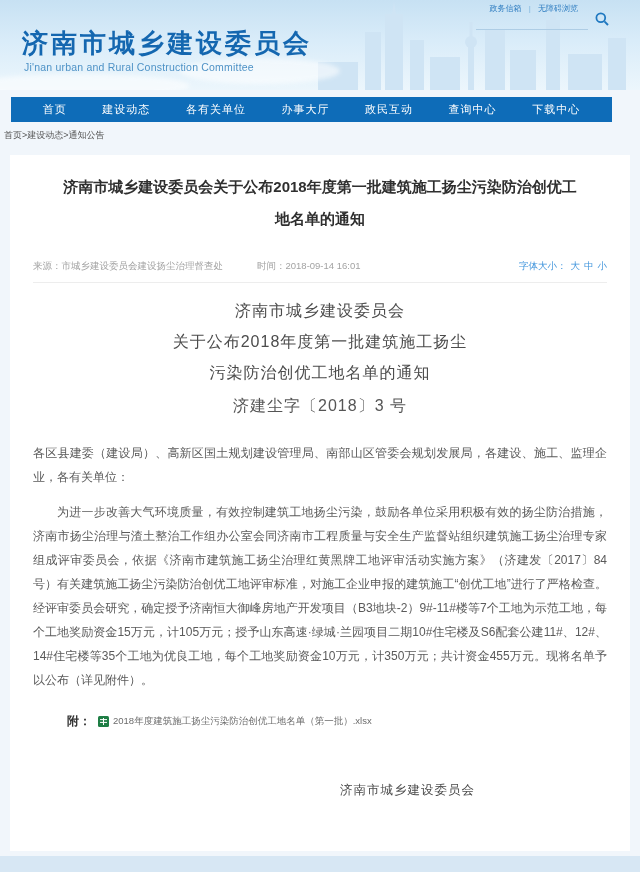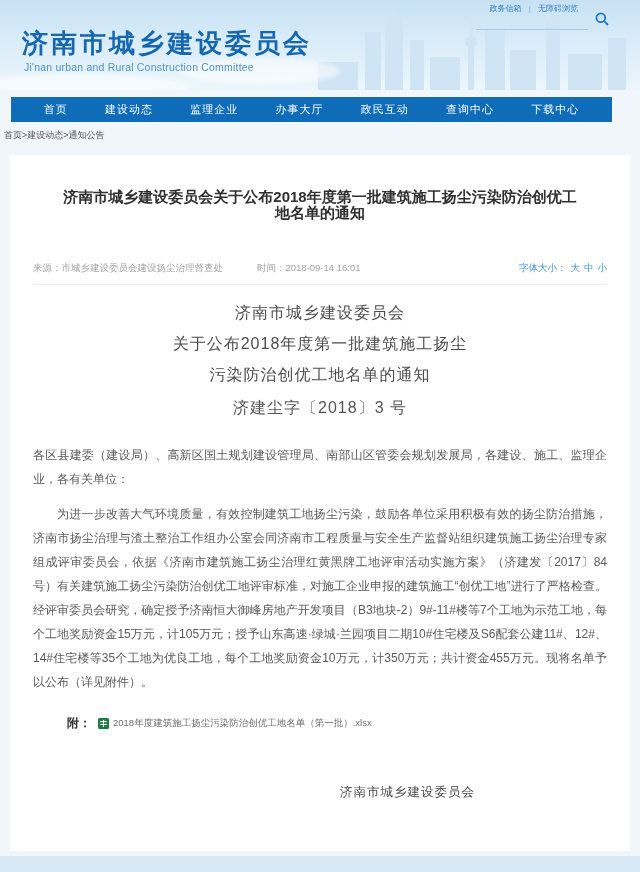--- a/index.html
+++ b/index.html
@@ -28,23 +28,23 @@
   .navbar { margin:7px 28px 0 11px; height:25px; background:#0e6cb8;
     display:flex; align-items:center; justify-content:space-around; padding:0 14px; }
   .nav-item { color:#ffffff; font-size:11px; letter-spacing:1px; text-decoration:none; cursor:pointer; white-space:nowrap; }
 
   
   .breadcrumb { margin:7px 0 0 4px; font-size:9px; color:#555; }
   .breadcrumb a { color:#555; text-decoration:none; cursor:pointer; }
 
   
   .card { margin:13px 10px 0; background:#ffffff; height:696px; position:relative; }
-  .article-title { padding:34px 48px 0; text-align:center; font-size:15px; font-weight:bold;
-    color:#2f2f2f; line-height:16px; }
-  .meta-row { display:flex; align-items:baseline; margin:41px 23px 0; font-size:9.5px; color:#a3a3a3; }
+  .article-title { padding:16px 48px 0; text-align:center; font-size:15px; font-weight:bold;
+    color:#2f2f2f; line-height:32px; }
+  .meta-row { display:flex; align-items:baseline; margin:25px 23px 0; font-size:9.5px; color:#a3a3a3; }
   .meta-source { margin-right:34px; }
   .font-size-ctrl { margin-left:auto; color:#3f94dc;font-family:Liberation Mono, monospace; }
   .font-size-ctrl a { color:#3f94dc; text-decoration:none; margin-left:4px; cursor:pointer; }
   .divider { margin:9px 23px 0; border:none; border-top:1px solid #ededed; }
 
   .doc-head { margin-top:20px; text-align:center; color:#4c4c4c; }
   .doc-head-line { font-size:16px; line-height:16px; margin-bottom:15px; letter-spacing:1px; }
   .doc-number { font-size:16px; color:#555555; margin-top:2px; letter-spacing:1px; }
 
   .body-text p { margin:11px 23px 0; font-size:12px; line-height:24px; color:#5a5a5a;
@@ -101,21 +101,21 @@
     <input class="search-input" type="text" style="">
     <svg class="search-icon" width="16" height="16" viewBox="0 0 20 20">
       <circle cx="8.5" cy="8.5" r="5.5" fill="none" stroke="#1f78c0" stroke-width="2.2"></circle>
       <line x1="13" y1="13" x2="17.5" y2="17.5" stroke="#1f78c0" stroke-width="2.4"></line>
     </svg>
   </header>
 
   <nav class="navbar">
     <a class="nav-item">首页</a>
     <a class="nav-item">建设动态</a>
-    <a class="nav-item">监理企业</a>
+    <a class="nav-item">各有关单位</a>
     <a class="nav-item">办事大厅</a>
     <a class="nav-item">政民互动</a>
     <a class="nav-item">查询中心</a>
     <a class="nav-item">下载中心</a>
   </nav>
 
   <div class="breadcrumb">
     <a>首页</a><span>&gt;</span><a>建设动态</a><span>&gt;</span><a>通知公告</a>
   </div>
 

